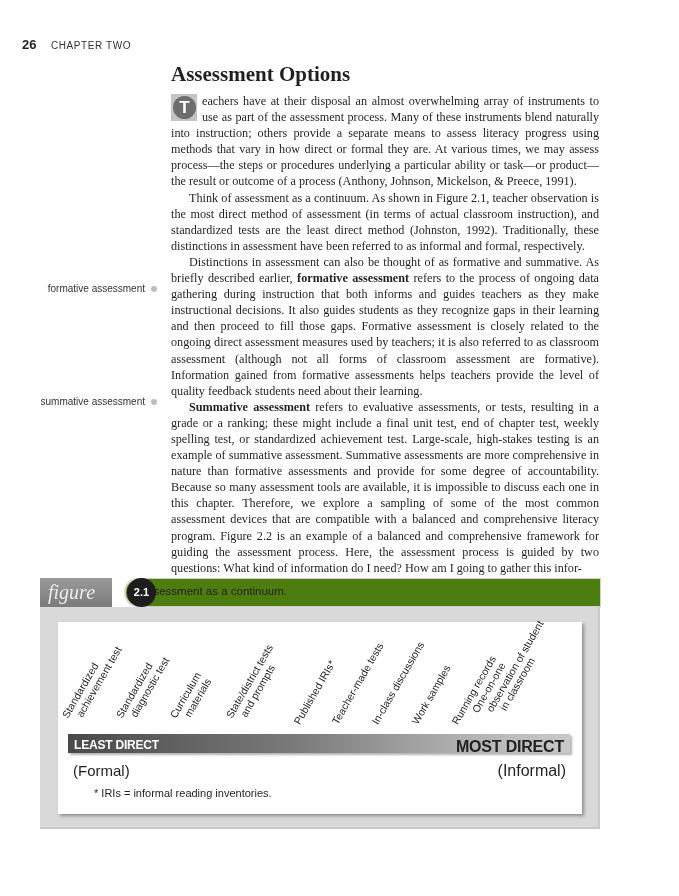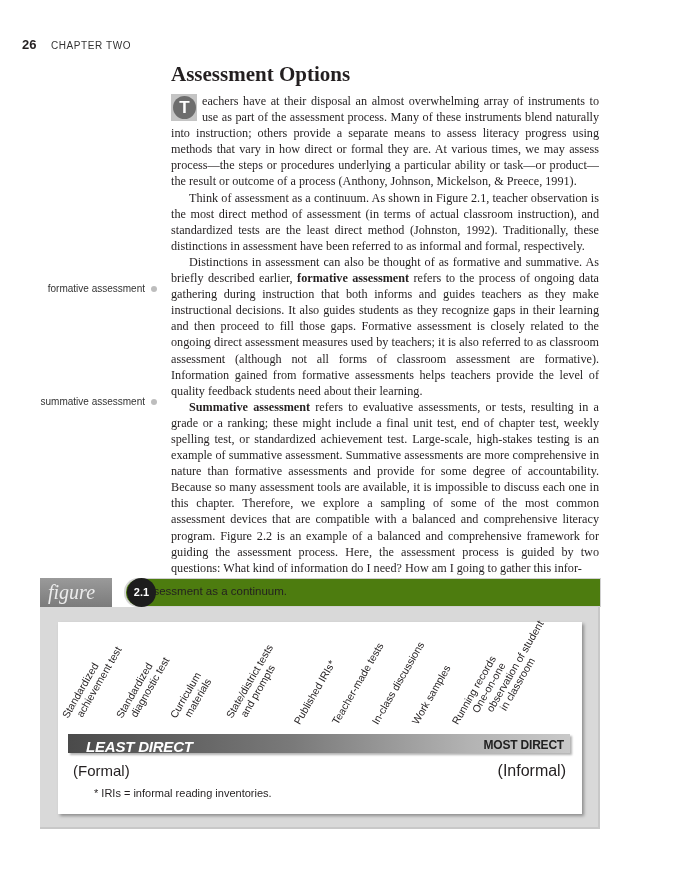--- a/index.html
+++ b/index.html
@@ -24,22 +24,22 @@
   .fig-num { position: absolute; left: 55px; top: 1px; width: 29px; height: 29px; border-radius: 50%; background: #1d1d1d; color: #fff; font-family: "Liberation Sans", sans-serif; font-weight: bold; font-size: 11px; line-height: 29px; text-align: center; margin-left: 32px; }
   .fig-caption-box { position: absolute; left: 86px; top: 1px; width: 474px; height: 27px; border: 1px solid #d0d0d0; border-left: none; border-radius: 14px 0 0 14px; background: #4d7c0f; box-shadow: -2px 0 0 #d6d6d6; }
   .fig-caption { position: absolute; left: 14px; top: 6px; font-family: "Liberation Sans", sans-serif; font-size: 11.5px; color: #231f20; }
   .fig-frame { position: absolute; left: 40px; top: 607px; width: 558px; height: 220px; background: #d9d9d9; border-right: 2px solid #c8c8c8; border-bottom: 2px solid #c8c8c8; }
   .fig-inner { position: absolute; left: 18px; top: 15px; width: 524px; height: 192px; background: #fff; box-shadow: 2px 2px 3px rgba(0,0,0,0.35); }
   .item { position: absolute; font-family: "Liberation Sans", sans-serif; font-size: 10.5px; line-height: 11.5px; color: #231f20; transform-origin: left bottom; transform: rotate(-60deg); white-space: nowrap; }
   .item span { display: block; }
   .item span.l2 { padding-left: 8px; }
   .item span.l3 { padding-left: 16px; }
   .scale-bar { position: absolute; left: 10px; top: 112px; width: 502px; height: 19px; background: linear-gradient(to right, #4a4a4a 0%, #7a7a7a 45%, #b3b3b3 80%, #c9c9c9 100%); box-shadow: 2px 2px 2px rgba(0,0,0,0.3); }
-  .least { position: absolute; left: 18px; top: 4px; font-family: "Liberation Sans", sans-serif; font-weight: bold; font-size: 15px; color: #fff; letter-spacing: -0.2px; font-style: italic; }
-  .most { position: absolute; right: 6px; top: 4px; font-family: "Liberation Sans", sans-serif; font-weight: bold; font-size: 12px; color: #222; letter-spacing: -0.2px; }
+  .least { position: absolute; left: 6px; top: 4px; font-family: "Liberation Sans", sans-serif; font-weight: bold; font-size: 12px; color: #fff; letter-spacing: -0.2px; }
+  .most { position: absolute; right: 6px; top: 4px; font-family: "Liberation Sans", sans-serif; font-weight: bold; font-size: 16px; color: #222; letter-spacing: -0.2px; }
   .formal { position: absolute; left: 15px; top: 140px; font-family: "Liberation Sans", sans-serif; font-size: 15px; color: #231f20; }
   .informal { position: absolute; right: 16px; top: 140px; font-family: "Liberation Sans", sans-serif; font-size: 16px; color: #231f20; }
   .footnote { position: absolute; left: 4px; top: 165px; font-family: "Liberation Sans", sans-serif; font-size: 11px; color: #231f20; margin-left: 32px; }
 </style>
 </head>
 <body>
 
 <div class="runhead">
   <span class="pagenum">26</span>
   <span class="chapter">CHAPTER TWO</span>

